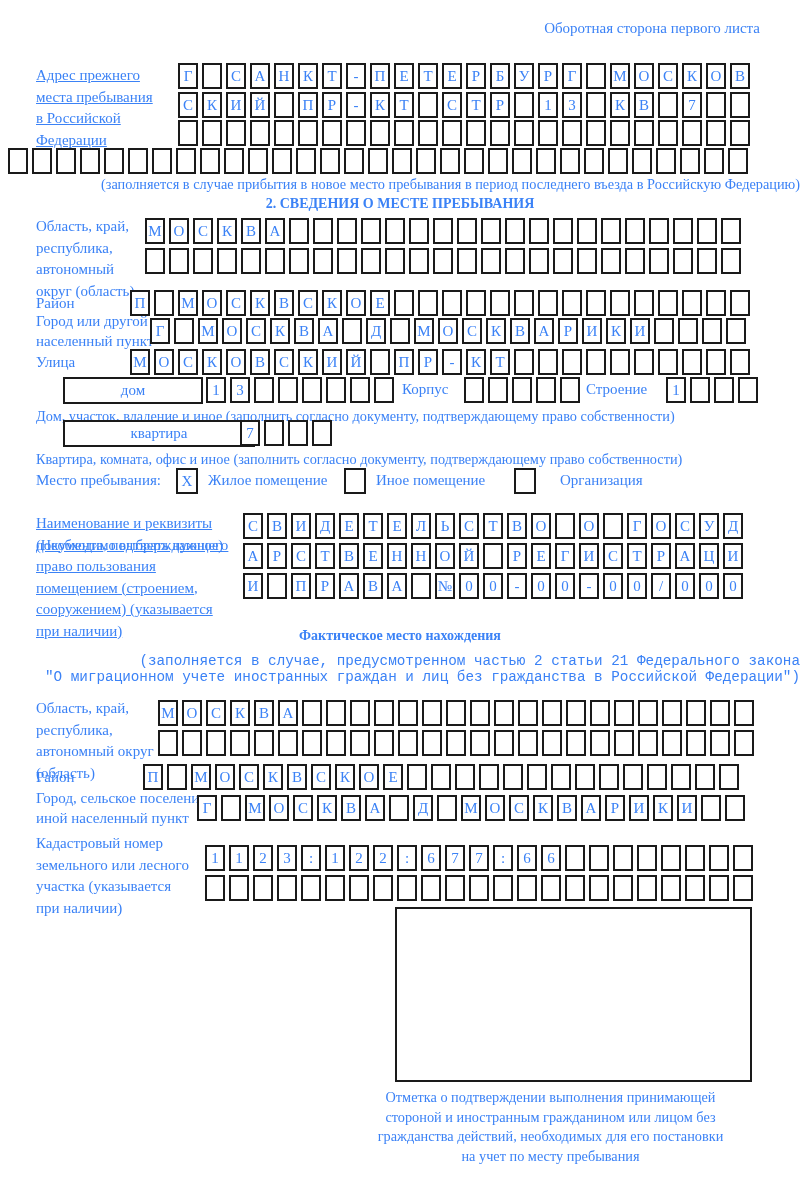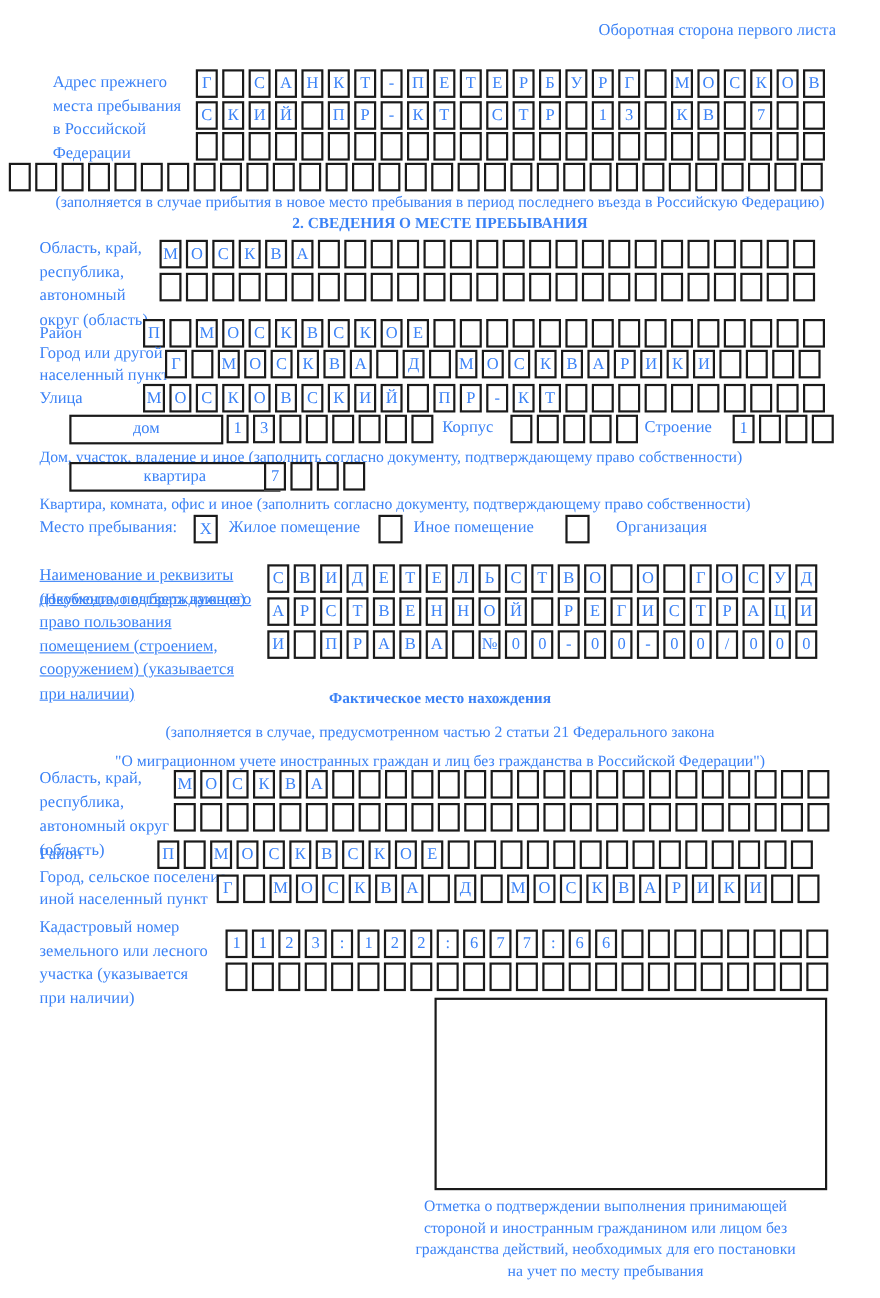--- a/index.html
+++ b/index.html
@@ -2,42 +2,42 @@
 <html><head>
 <meta charset="utf-8">
 <style>
   html,body{margin:0;padding:0;background:#fff;}
   .page{position:relative;width:800px;height:1180px;background:#fff;color:#3b82f6;
         font-family:"Liberation Serif","DejaVu Serif",serif;overflow:hidden;}
   .abs{position:absolute;}
   .label{font-size:15px;line-height:21.5px;white-space:pre-line;}
   .cap{font-size:14.3px;}
   .title{font-weight:bold;font-size:14px;text-align:center;width:100%;}
-  .center{text-align:center;width:100%;}
+  .center{text-align:right;width:100%;}
   .ml{white-space:pre-line;}
   .boxes{position:absolute;display:flex;}
   .cell{flex:none;width:20px;height:26px;box-sizing:border-box;border:2px solid #1a1a1a;
         margin-right:4px;display:flex;align-items:center;justify-content:center;
         font-size:15px;background:#fff;}
   .chk{position:absolute;width:22px;height:26px;box-sizing:border-box;border:2px solid #1a1a1a;
        display:flex;align-items:center;justify-content:center;font-size:15px;background:#fff;}
   .lblbox{position:absolute;height:27px;box-sizing:border-box;border:2px solid #1a1a1a;
           display:flex;align-items:center;justify-content:center;font-size:15px;background:#fff;}
   .stamp{position:absolute;box-sizing:border-box;border:2px solid #1a1a1a;background:#fff;}
   .smalltext{font-size:15px;}
 </style>
 </head>
 <body>
 
 <div class="page">
 
   <div class="abs smalltext" style="top:20px;right:40px;">Оборотная сторона первого листа</div>
 
   <div class="abs" style="top:63px;left:0;width:800px;height:130px;">
-    <div class="abs label ml" style="left:48px;top:2px;width:142px;">Адрес прежнего
+    <div class="abs label ml" style="left:36px;top:2px;width:142px;text-decoration:underline;">Адрес прежнего
 места пребывания
 в Российской
 Федерации</div>
     <div class="boxes" style="left:178px;top:0;">
         <span class="cell">Г</span>
         <span class="cell"></span>
         <span class="cell">С</span>
         <span class="cell">А</span>
         <span class="cell">Н</span>
         <span class="cell">К</span>
@@ -431,21 +431,21 @@
         <span class="cell">0</span>
         <span class="cell">0</span>
         <span class="cell">/</span>
         <span class="cell">0</span>
         <span class="cell">0</span>
         <span class="cell">0</span>
       </div>
   </div>
 
   <div class="abs title" style="top:628px;">Фактическое место нахождения</div>
-  <div class="abs cap center ml" style="top:653px;line-height:26px;">(заполняется в случае, предусмотренном частью 2 статьи 21 Федерального закона
+  <div class="abs cap center ml" style="top:653px;line-height:16px;font-family:Liberation Mono, monospace;">(заполняется в случае, предусмотренном частью 2 статьи 21 Федерального закона
 "О миграционном учете иностранных граждан и лиц без гражданства в Российской Федерации")</div>
 
   <div class="abs" style="top:698px;left:0;width:800px;height:72px;">
     <div class="abs label ml" style="left:36px;top:0;width:135px;">Область, край,
 республика,
 автономный округ
 (область)</div>
     <div class="boxes" style="left:158px;top:2px;">
         <span class="cell">М</span>
         <span class="cell">О</span>

